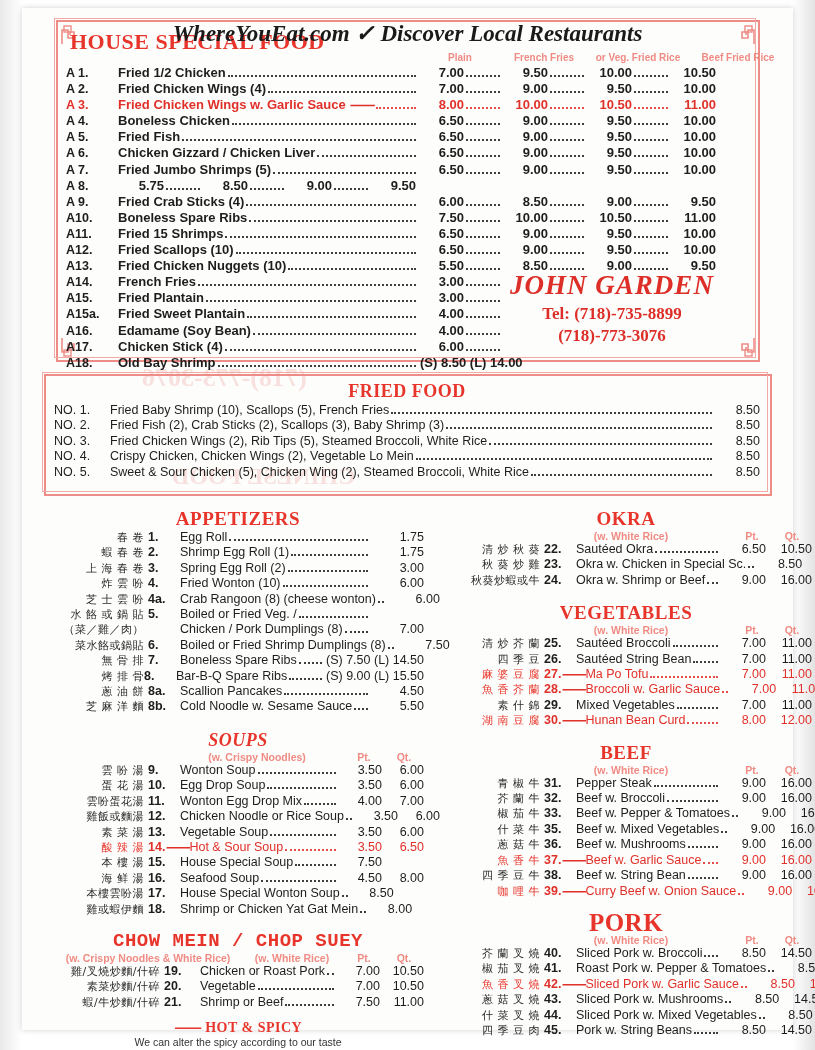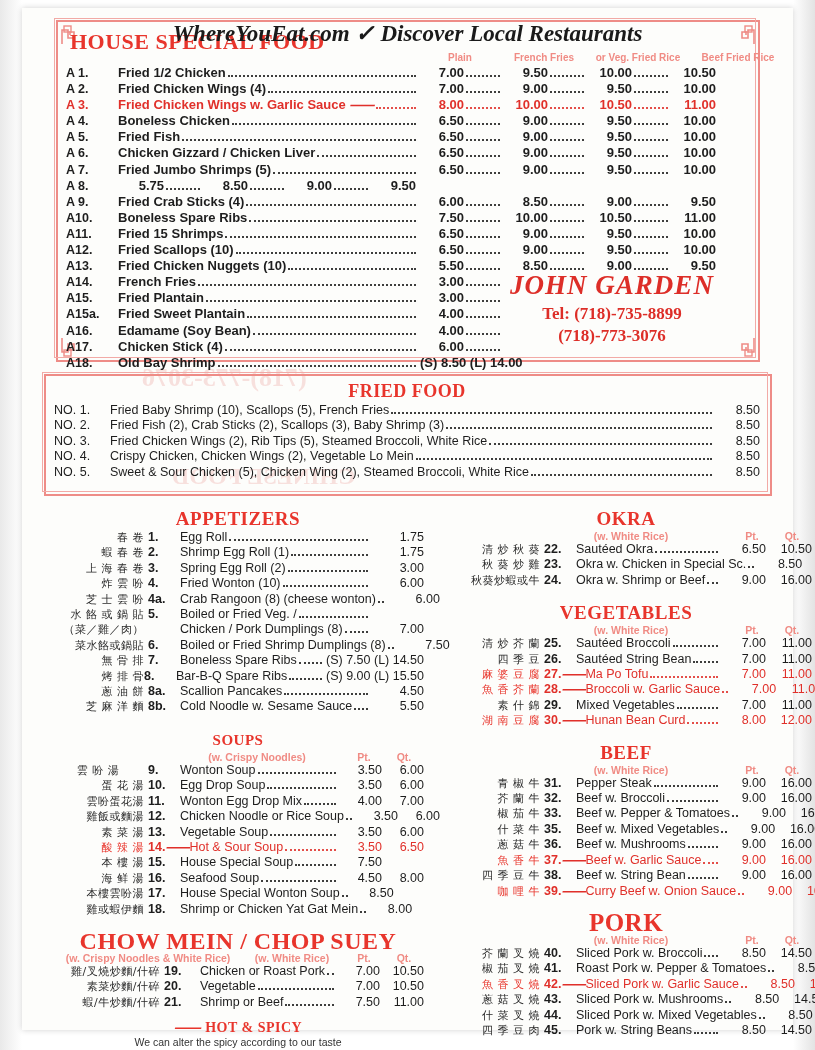--- a/index.html
+++ b/index.html
@@ -681,32 +681,32 @@
                 <span class="cn" style="flex:0 0 92px;text-align:right;padding-right:4px;">芝 麻 洋 麵</span>
                 <span class="num" style="flex:0 0 32px;">8b.</span>
                 <span class="nm">Cold Noodle w. Sesame Sauce</span>
                 <span class="dots"></span>
                 <span class="pc" style="flex:0 0 54px;">5.50</span>
               </div>
             </div>
       </div>
 
       <div style="margin-top:14px;">
-        <div class="sect-title" style="font-size:15px;line-height:22px;">SOUPS</div>
+        <div class="sect-title" style="font-size:18px;line-height:22px;font-style:italic;">SOUPS</div>
         <div style="display:flex;align-items:baseline;">
           <div style="flex:0 0 122px;"></div>
           <div class="subhead" style="flex:1 1 auto;">(w. Crispy Noodles)</div>
           <div class="ptqt" style="flex:0 0 84px;">
             <span>Pt.</span>
             <span>Qt.</span>
           </div>
         </div>
         <div id="soupRows">
               <div class="row blk">
-                <span class="cn" style="flex:0 0 92px;text-align:center;padding-right:4px;">雲    吩    湯</span>
+                <span class="cn" style="flex:0 0 92px;text-align:right;padding-right:4px;">雲    吩    湯</span>
                 <span class="num" style="flex:0 0 32px;">9.</span>
                 <span class="nm">Wonton Soup</span>
                 <span class="dots"></span>
                 <span class="pc" style="flex:0 0 44px;">3.50</span>
                 <span class="pc" style="flex:0 0 42px;">6.00</span>
               </div>
               <div class="row blk">
                 <span class="cn" style="flex:0 0 92px;text-align:right;padding-right:4px;">蛋    花    湯</span>
                 <span class="num" style="flex:0 0 32px;">10.</span>
                 <span class="nm">Egg Drop Soup</span>
@@ -775,21 +775,21 @@
                 <span class="num" style="flex:0 0 32px;">18.</span>
                 <span class="nm">Shrimp or Chicken Yat Gat Mein</span>
                 <span class="dots"></span>
                 <span class="pc" style="flex:0 0 44px;">8.00</span>
                 <span class="pc" style="flex:0 0 42px;"></span>
               </div>
             </div>
       </div>
 
       <div style="margin-top:13px;">
-        <div class="sect-title" style="font-size:24px;line-height:22px;">CHOW MEIN / CHOP SUEY</div>
+        <div class="sect-title" style="font-size:19px;line-height:22px;font-family:Liberation Mono, monospace;">CHOW MEIN / CHOP SUEY</div>
         <div style="display:flex;align-items:baseline;">
           <div class="subhead" style="flex:0 0 192px;">(w. Crispy Noodles &amp; White Rice)</div>
           <div class="subhead" style="flex:1 1 auto;">(w. White Rice)</div>
           <div class="ptqt" style="flex:0 0 84px;">
             <span>Pt.</span>
             <span>Qt.</span>
           </div>
         </div>
         <div id="chowRows">
               <div class="row blk">

